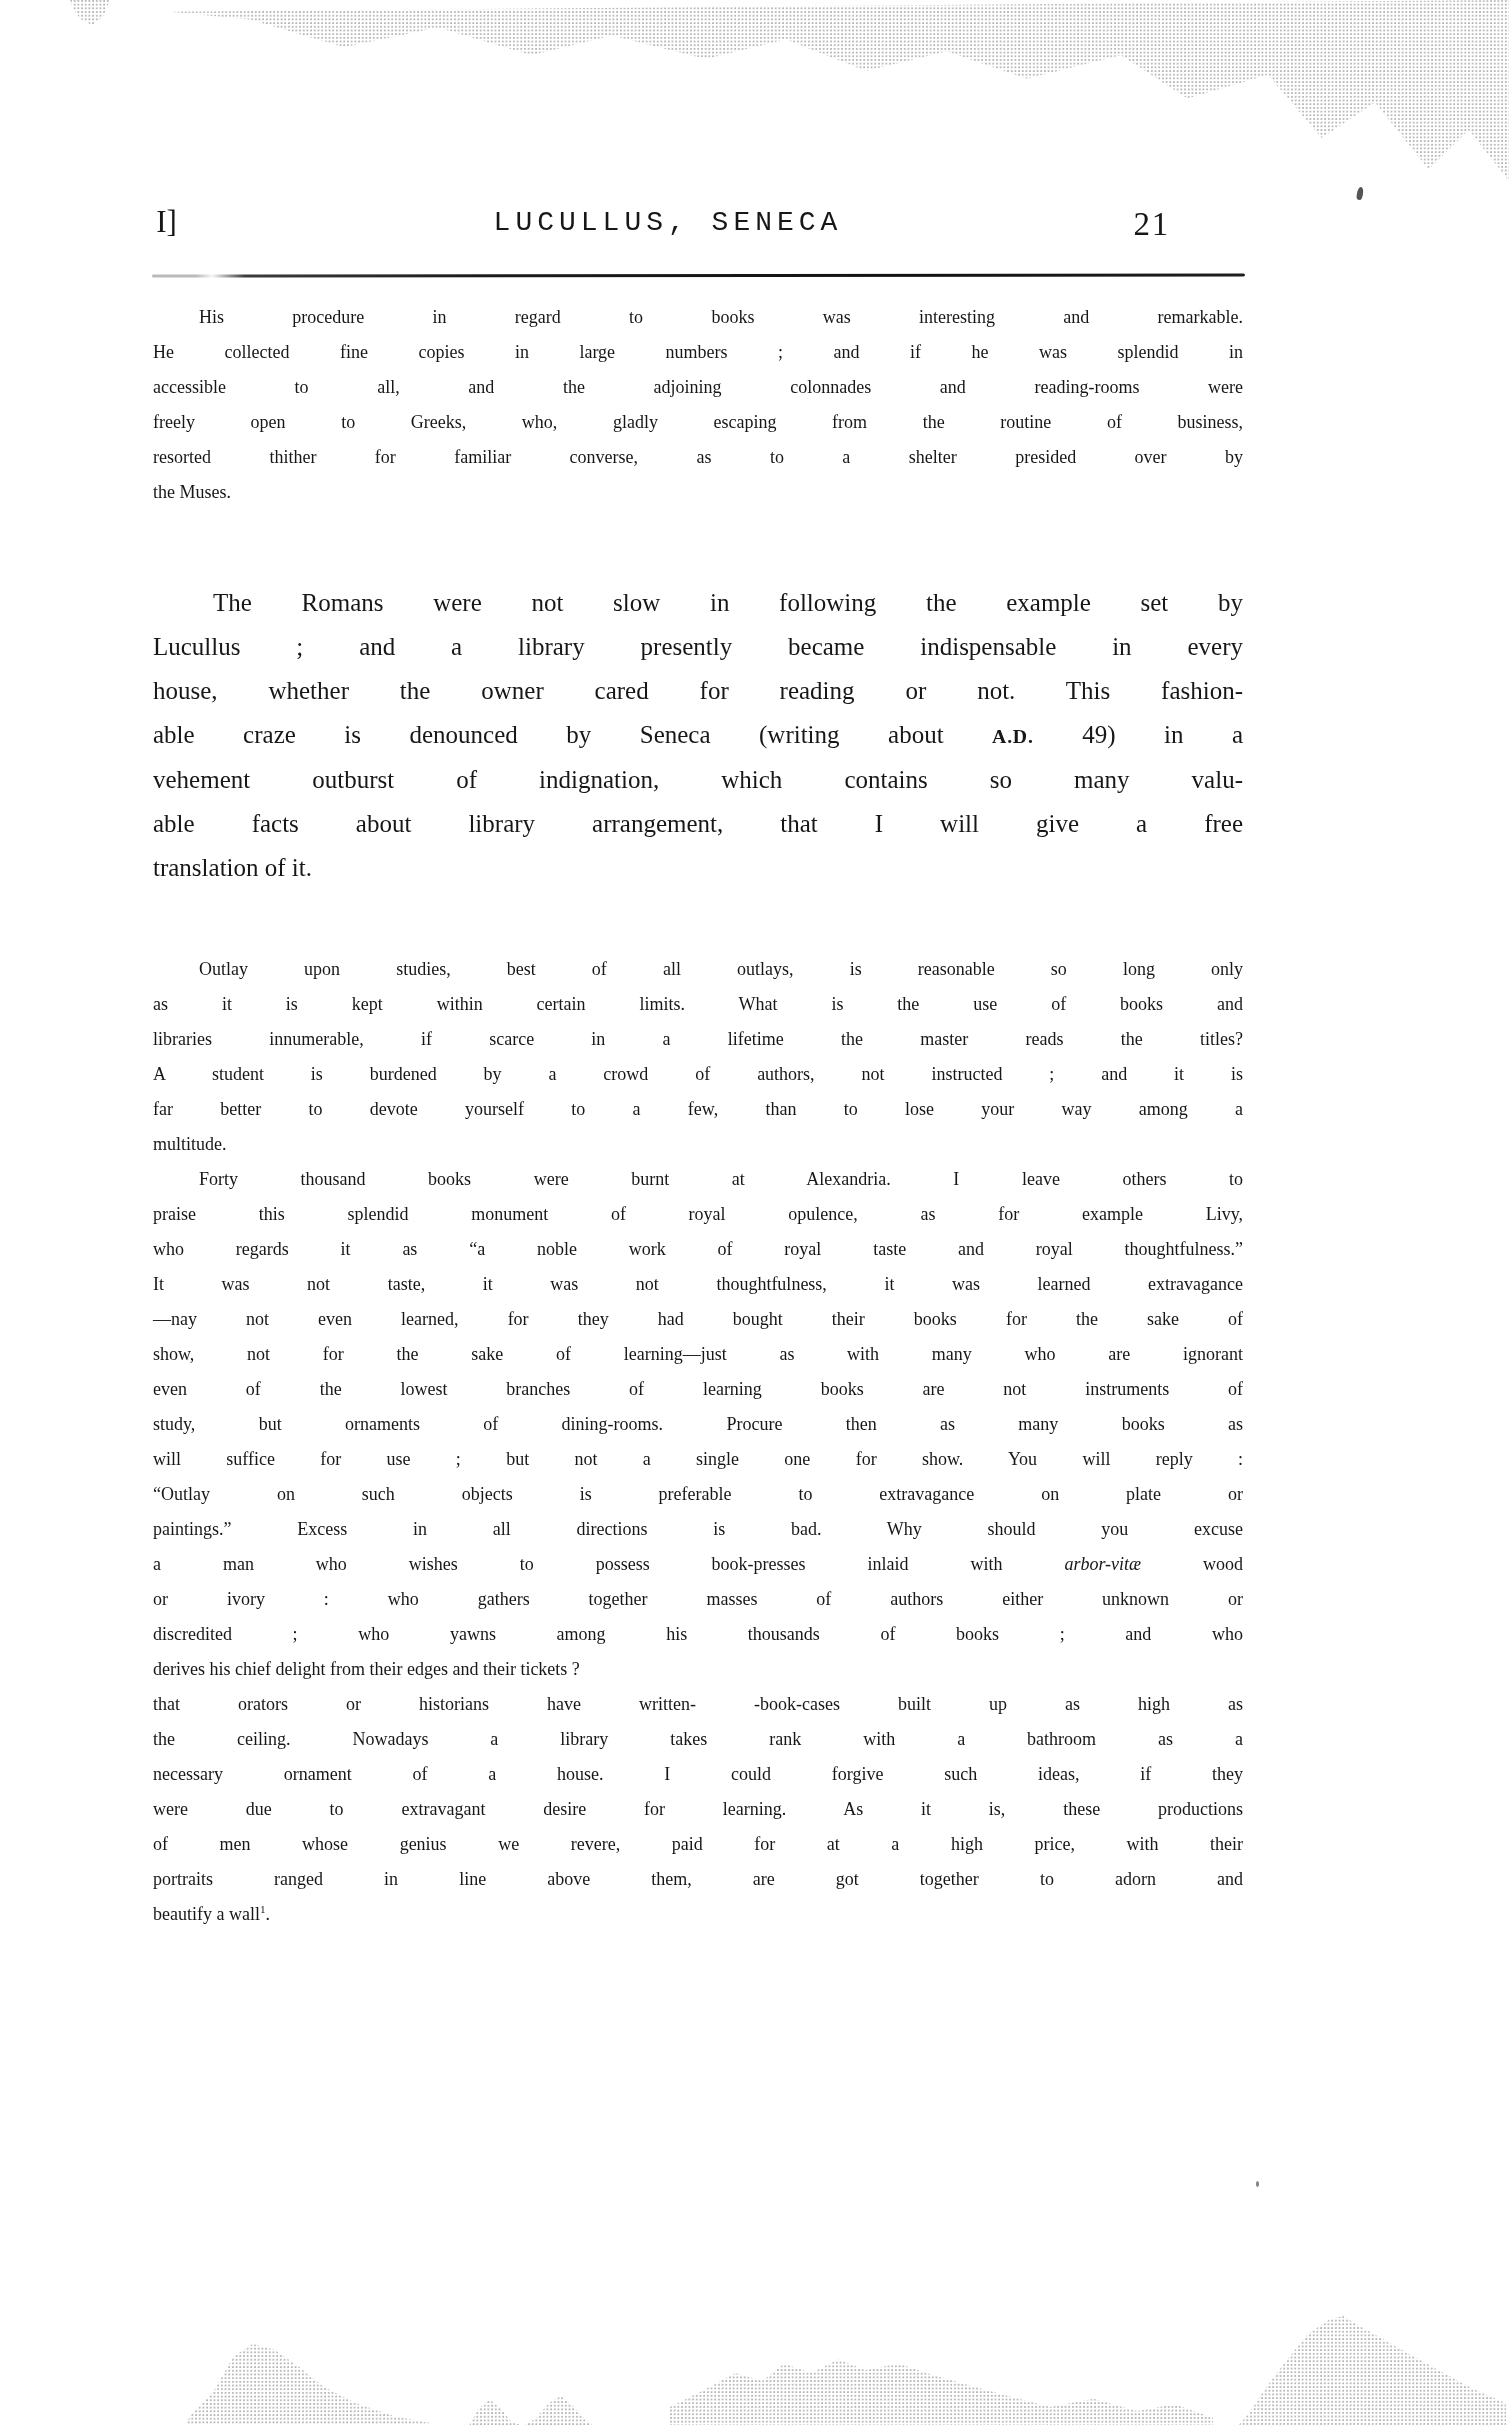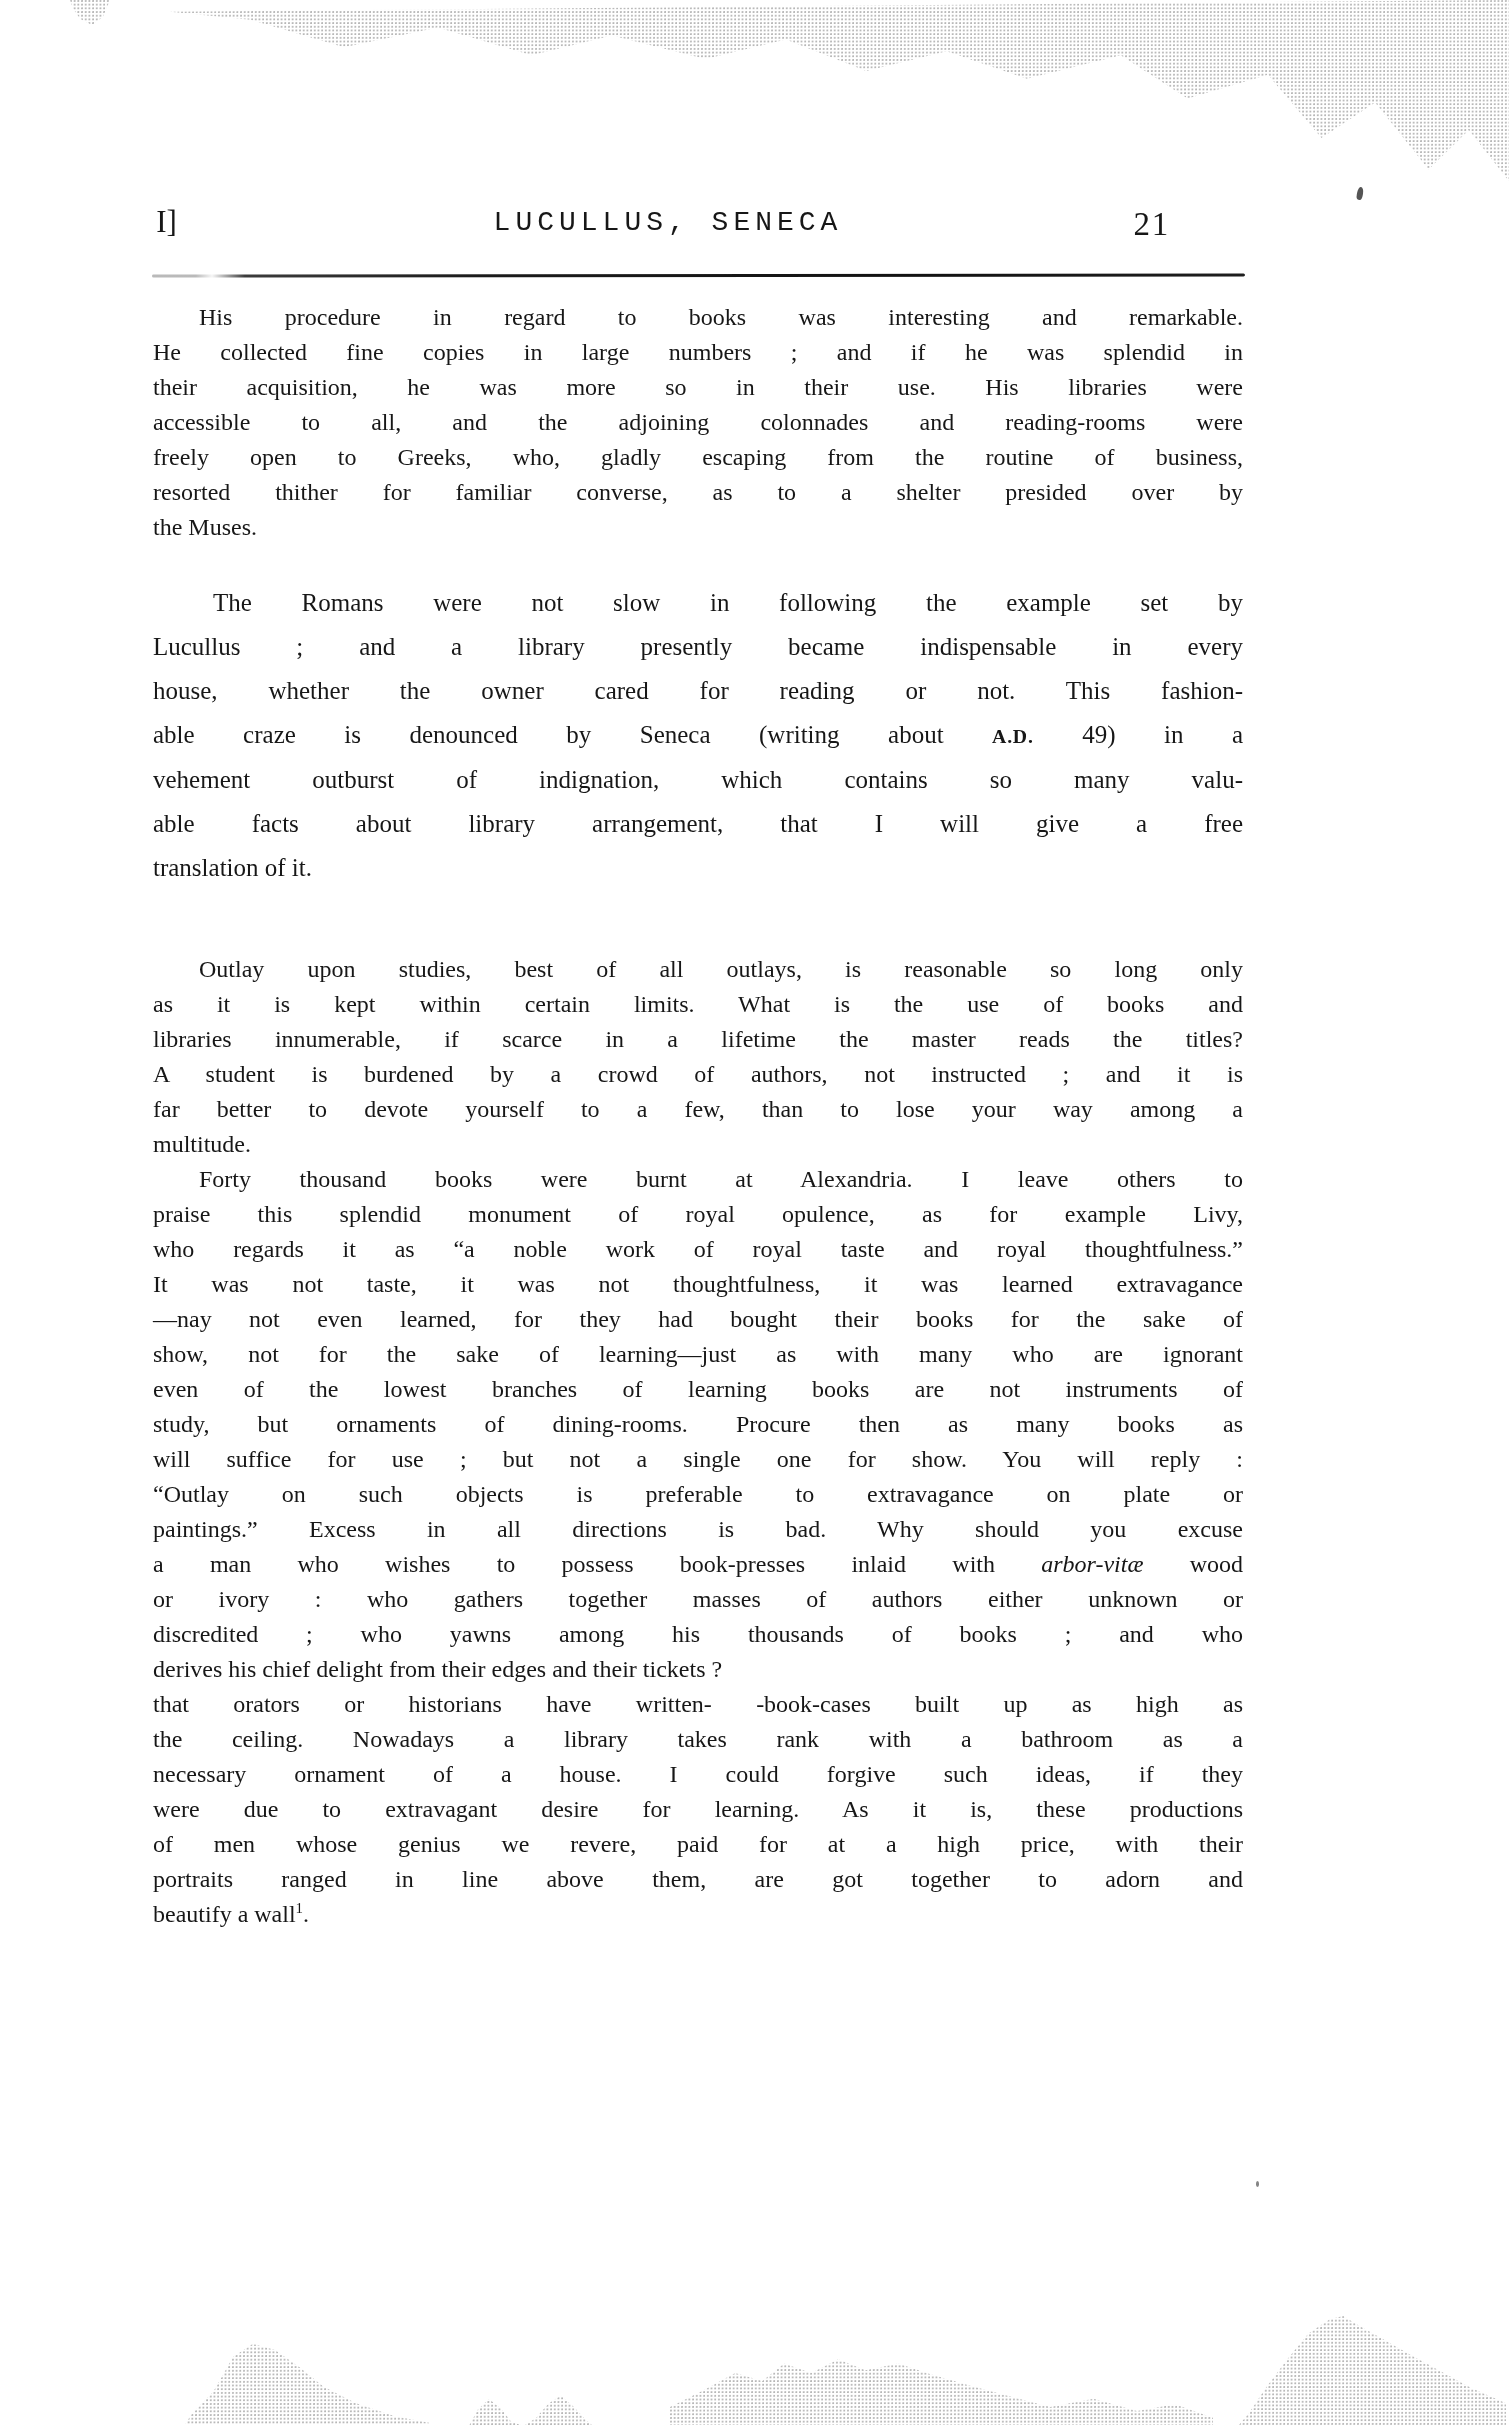--- a/index.html
+++ b/index.html
@@ -21,21 +21,21 @@
         transform:rotate(-0.06deg);
         background:linear-gradient(90deg,
           rgba(25,25,25,.30) 0%,rgba(25,25,25,.30) 4%,
           rgba(25,25,25,.04) 5.5%,rgba(25,25,25,.85) 8.5%,
           #1b1b1b 30%,#121212 70%,#1e1e1e 100%);}
   
   .blk{position:absolute;left:153px;width:1090px;}
   .ln{text-align:justify;text-align-last:justify;}
   .ln.end{text-align-last:left;}
   .ln.ind{text-indent:46px;}
-  .intro,.trans{font-size:24px;line-height:35px;}
+  .intro,.trans{font-size:18px;line-height:35px;}
   .main{font-size:25px;line-height:44px;}
   .main .ln.ind{text-indent:60px;}
   .fnote{font-size:25px;line-height:36px;}
   .intro{top:300px;}
   .main{top:581px;}
   .trans{top:952px;}
   .fnote{top:1941px;}
   .sc{font-size:79%;letter-spacing:0.8px;font-weight:bold;}
   .sup{vertical-align:super;font-size:62%;line-height:0;}
   .it{font-style:italic;}
@@ -77,21 +77,20 @@
   <div class="header">
     <span class="sig">I]</span>
     <span class="rtitle">LUCULLUS, SENECA</span>
     <span class="pnum">21</span>
   </div>
   <div class="rule"></div>
 
   <div class="blk intro">
     <div class="ln ind">His procedure in regard to books was interesting and remarkable.</div>
     <div class="ln">He collected fine copies in large numbers ; and if he was splendid in</div>
-    <div class="ln">their acquisition, he was more so in their use.  His libraries were</div>
     <div class="ln">accessible to all, and the adjoining colonnades and reading-rooms were</div>
     <div class="ln">freely open to Greeks, who, gladly escaping from the routine of business,</div>
     <div class="ln">resorted thither for familiar converse, as to a shelter presided over by</div>
     <div class="ln end">the Muses.</div>
   </div>
 
   <div class="blk main">
     <div class="ln ind">The Romans were not slow in following the example set by</div>
     <div class="ln">Lucullus ; and a library presently became indispensable in every</div>
     <div class="ln">house, whether the owner cared for reading or not.  This fashion-</div>

